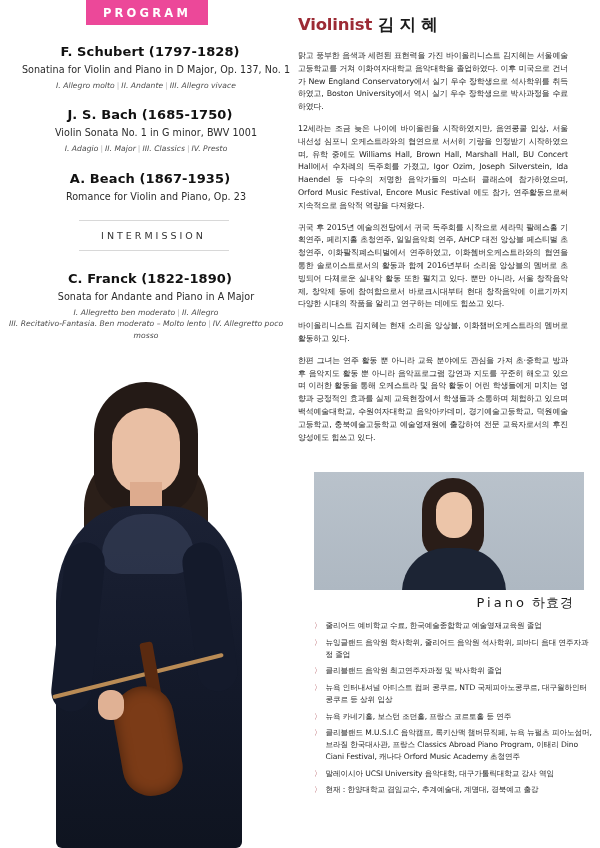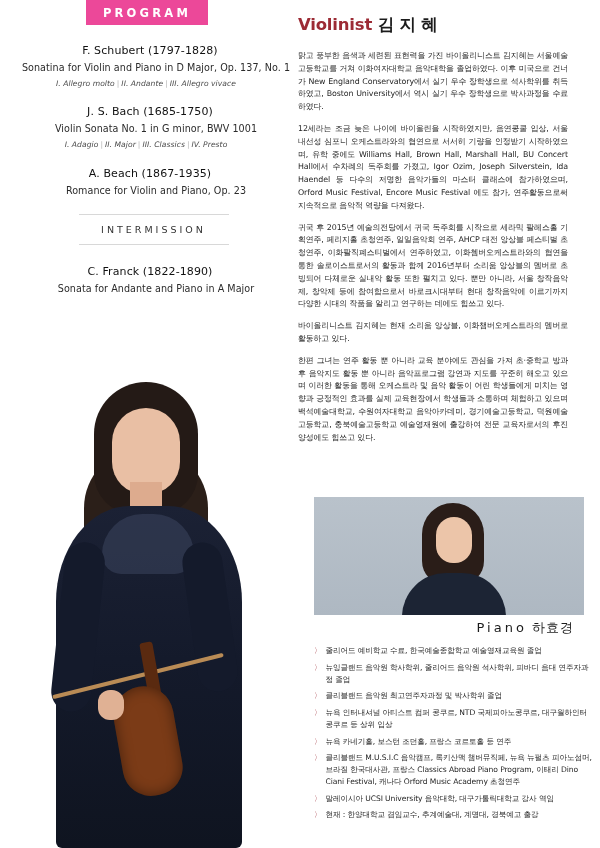--- a/index.html
+++ b/index.html
@@ -40,22 +40,22 @@
 
   .program-list {
     position: absolute;
     left: 0; top: 44px;
     width: 292px;
     text-align: center;
     color: #1d1d1d;
   }
   .work { margin-bottom: 16px; }
   .work .composer {
-    font-size: 11px;
-    font-weight: normal;
+    font-size: 13px;
+    font-weight: bold;
     color: #111;
     margin-bottom: 5px;
     letter-spacing: .1px;
     padding-left: 8px;
   }
   .work .title {
     font-size: 9.6px;
     color: #2b2b2b;
     margin-bottom: 5px;
     letter-spacing: .05px;
@@ -190,21 +190,21 @@
     line-height: 1.62;
     color: #1f1f1f;
     margin-bottom: 9px;
     text-align: justify;
     letter-spacing: -.1px;
   }
 
   
   .pianist-block {
     position: absolute;
-    left: 300px; top: 497px;
+    left: 300px; top: 472px;
     width: 300px; height: 348px;
   }
   .pianist-photo {
     position: absolute;
     left: 14px; top: 0;
     width: 270px; height: 118px;
     background: #c9cfd6;
     overflow: hidden;
   }
   .pp-bg {
@@ -295,20 +295,24 @@
 
       <div class="intermission">
         <div class="intermission-rule top"></div>
         <span>INTERMISSION</span>
         <div class="intermission-rule"></div>
       </div>
 
       <div class="work">
         <div class="composer">C. Franck (1822-1890)</div>
         <div class="title">Sonata for Andante and Piano in A Major</div>
+        <div class="movements">
+          <span>I. Allegretto ben moderato</span><span class="sep">|</span><span>II. Allegro</span><br>
+          <span>III. Recitativo-Fantasia. Ben moderato – Molto lento</span><span class="sep">|</span><span>IV. Allegretto poco mosso</span>
+        </div>
       </div>
 
     </div>
 
     <div class="violinist-photo">
       <div class="vp-bg"></div>
       <div class="vp-hair2"></div>
       <div class="vp-hair"></div>
       <div class="vp-face"></div>
       <div class="vp-neck"></div>

